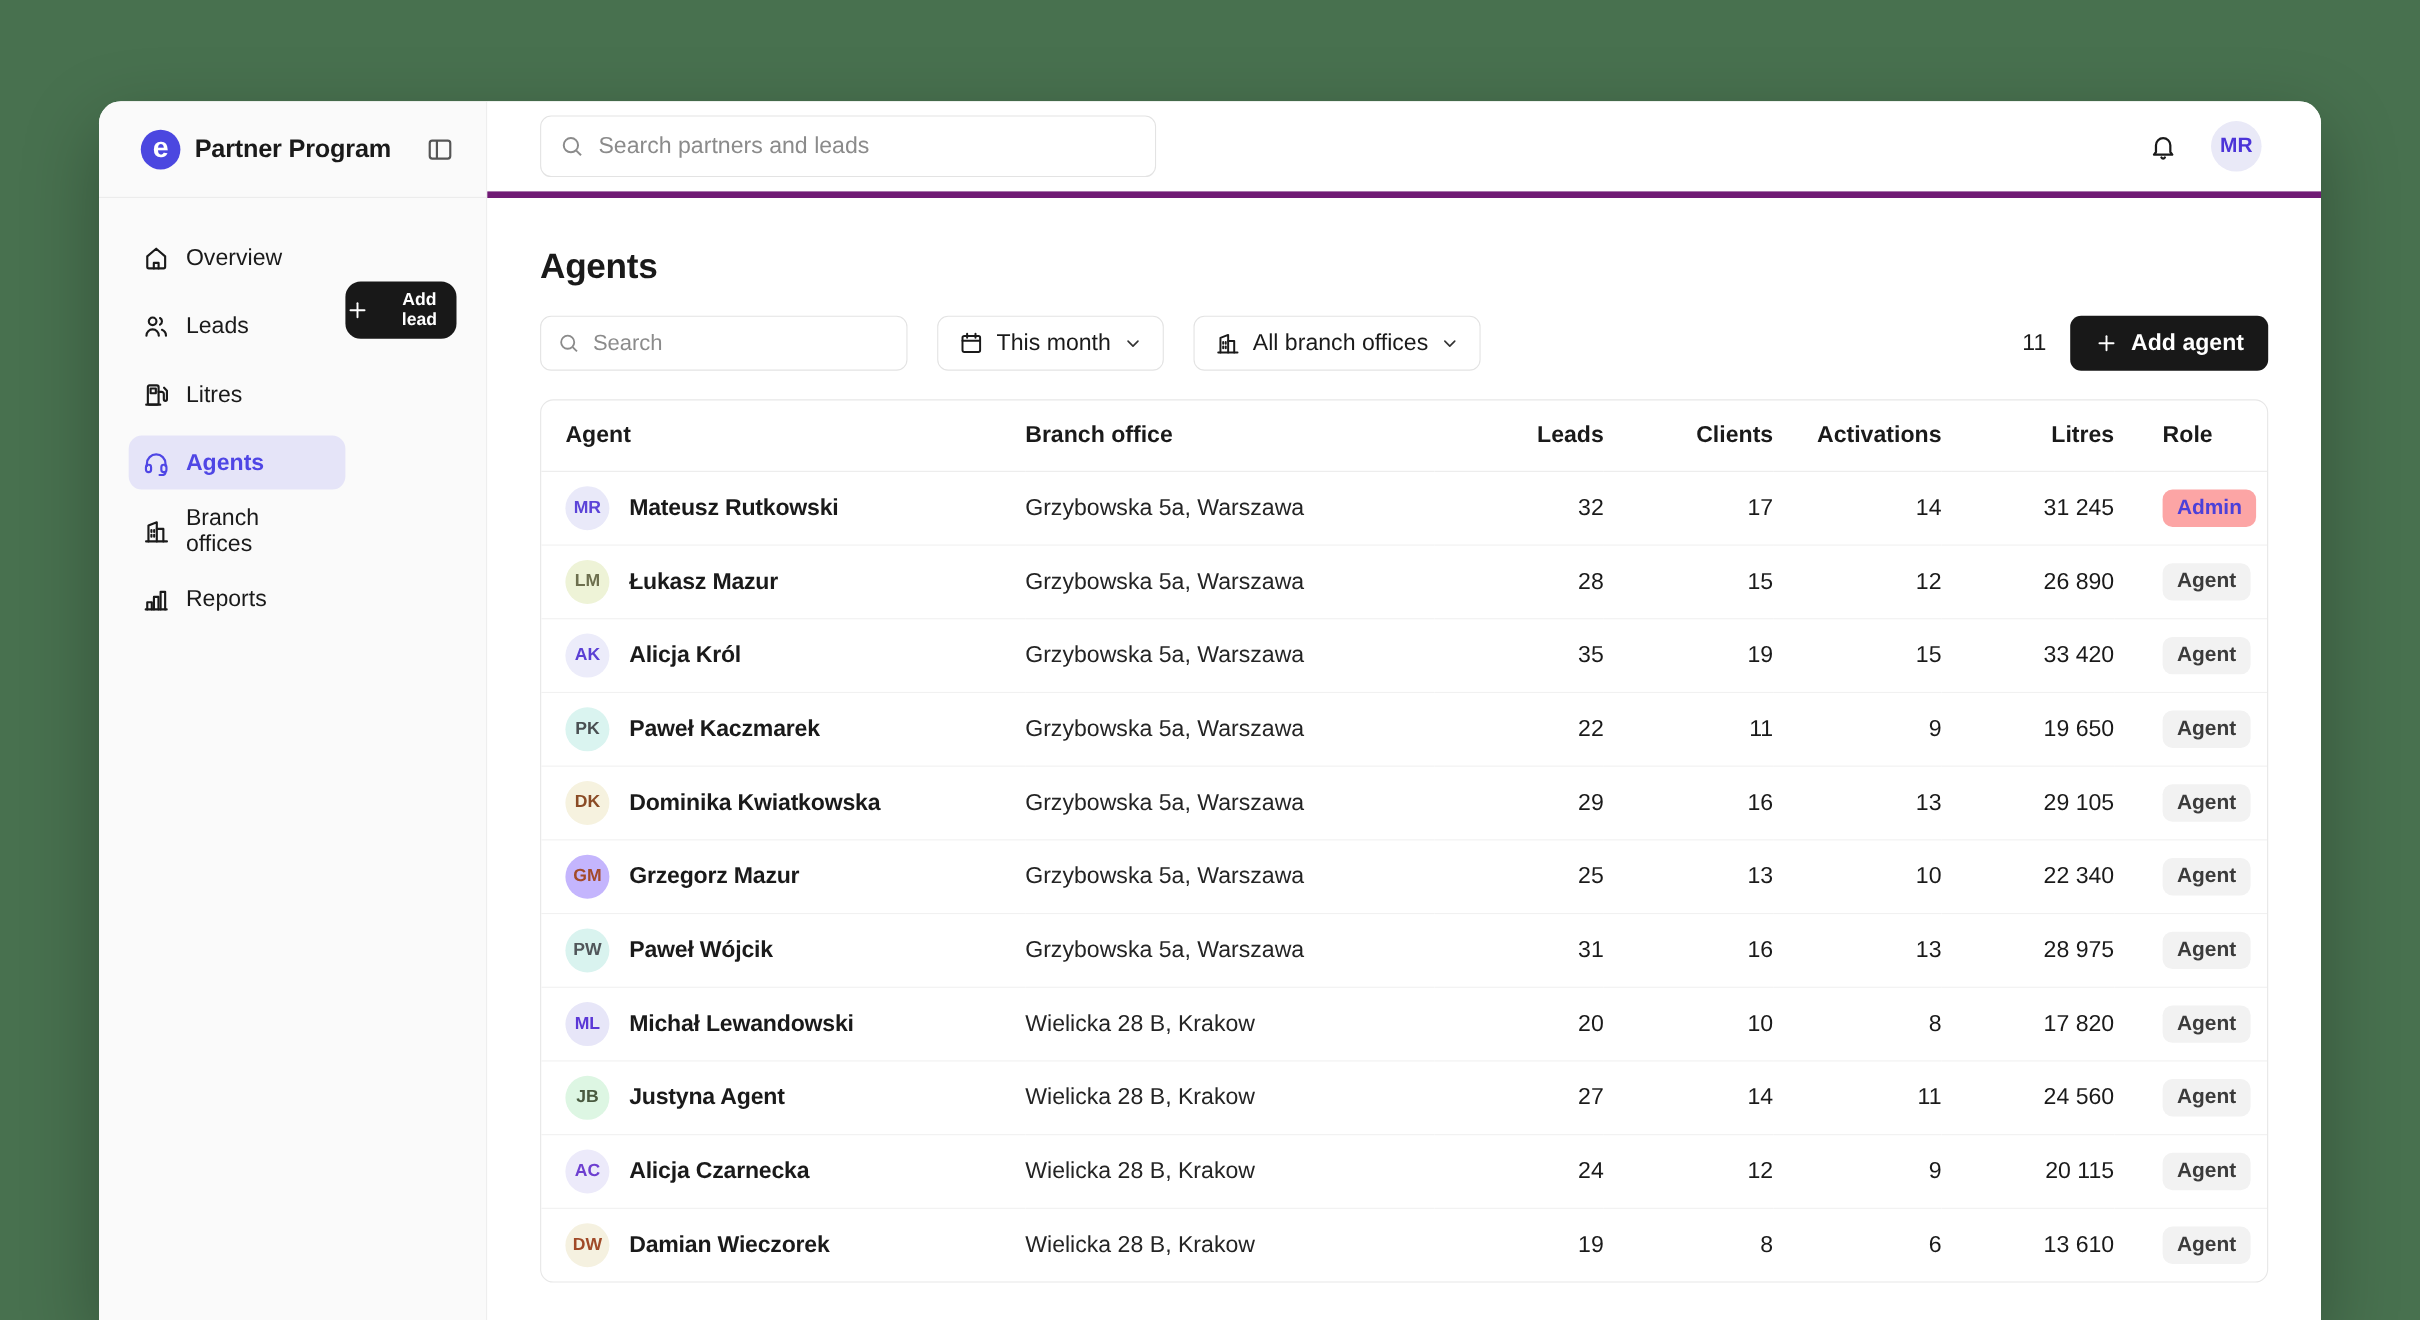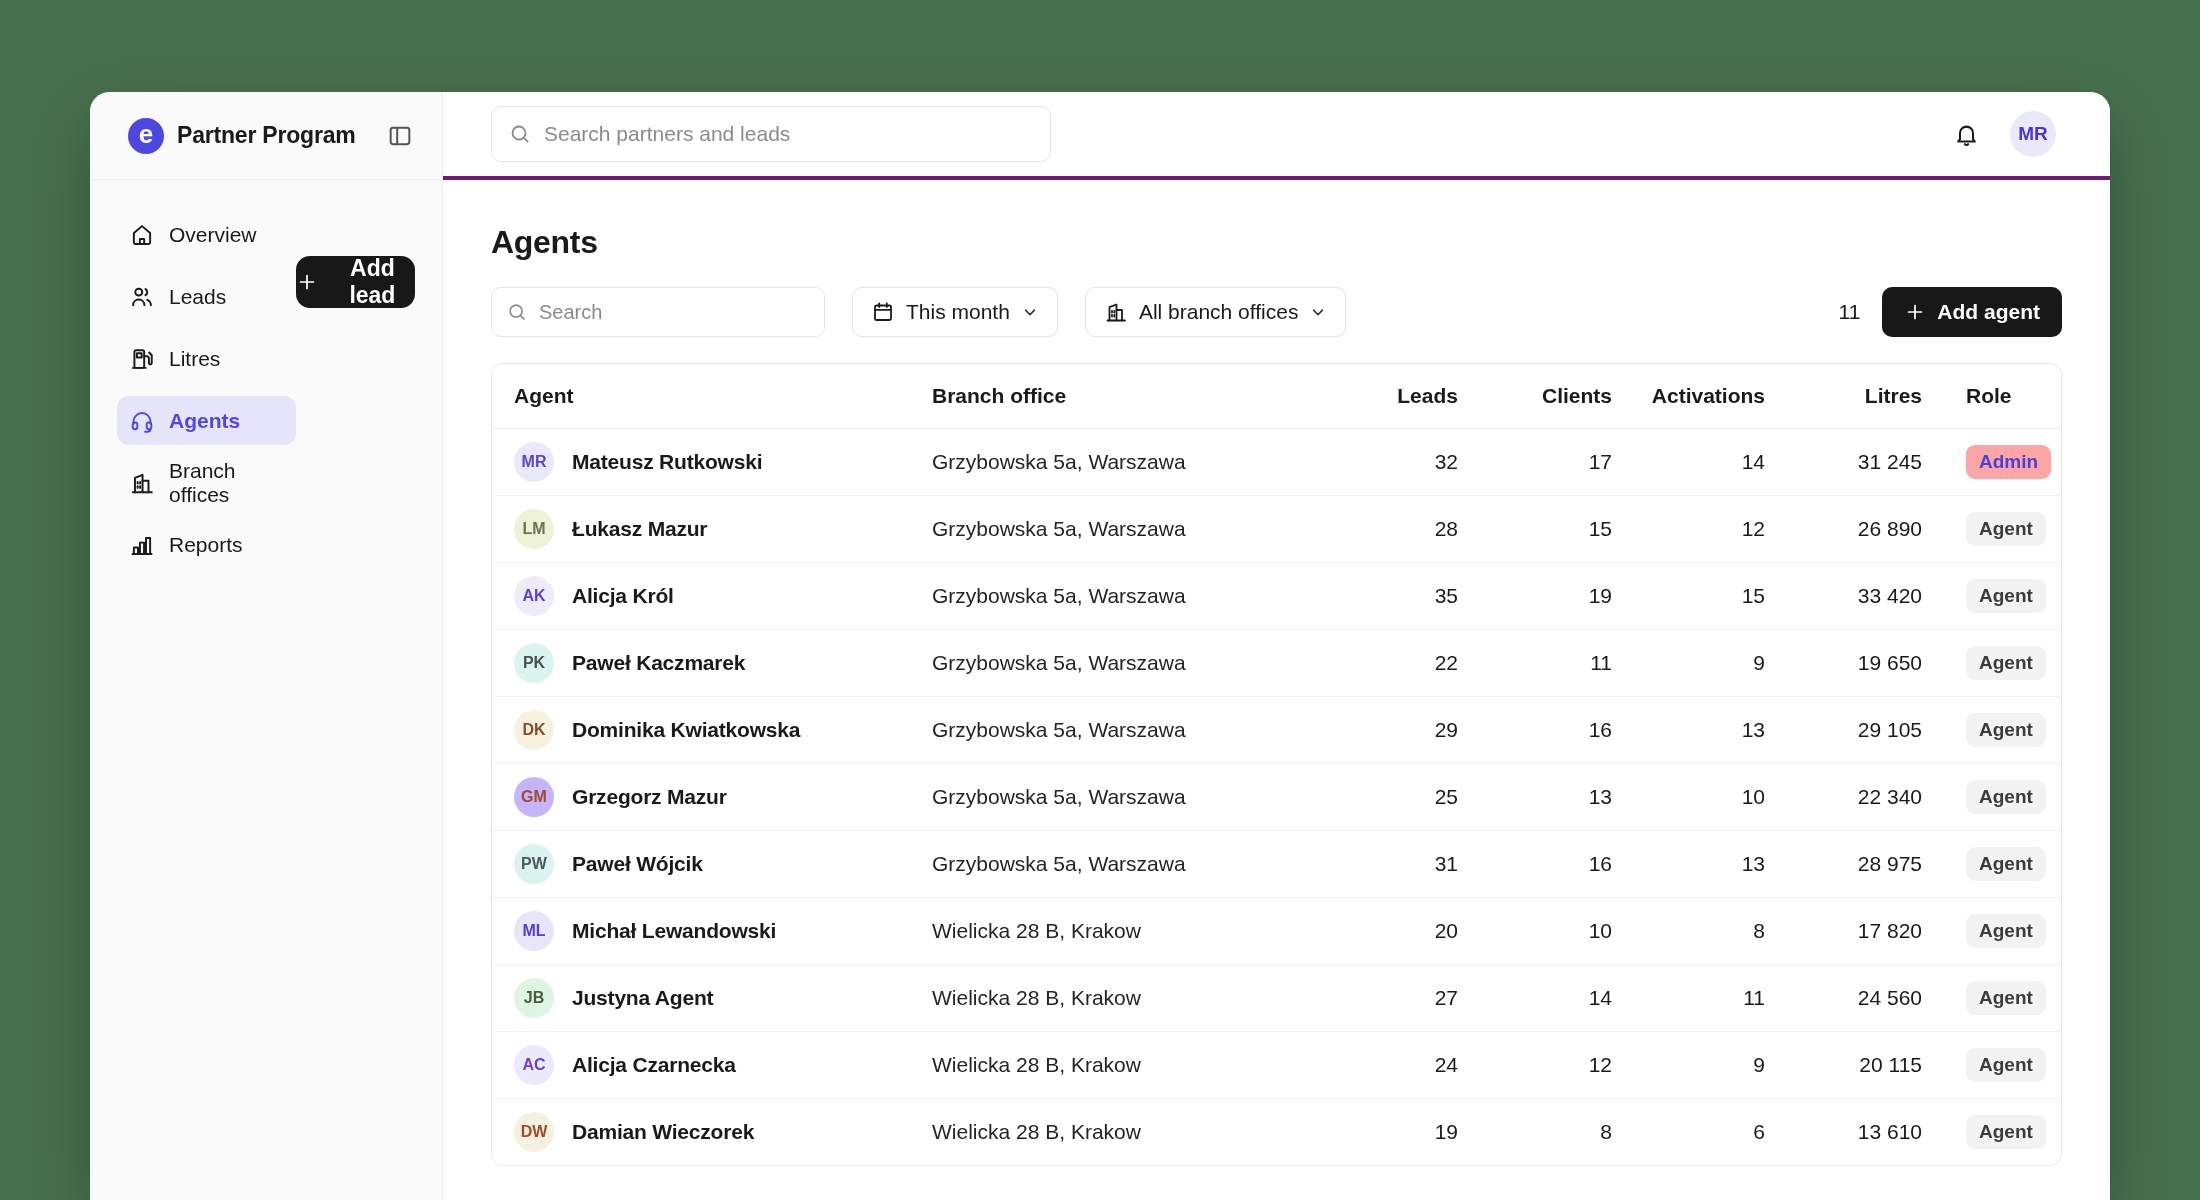--- a/index.html
+++ b/index.html
@@ -22,21 +22,21 @@
   }
   .logo-badge {
     width:36px; height:36px; border-radius:50%; background:#4b47e0;
     color:#fff; display:flex; align-items:center; justify-content:center;
     font-size:26px; font-weight:700; line-height:1; padding-bottom:3px;
   }
   .app-title { font-size:23px; font-weight:700; margin-left:13px; letter-spacing:-0.2px; }
   .collapse-btn { margin-left:auto; color:#555; display:flex; cursor:pointer; }
 
   .main-header {
-    grid-column:2; grid-row:1; background:#fff; border-bottom:4px solid #701a75;
+    grid-column:2; grid-row:1; background:#fff; border-bottom:6px solid #701a75;
     display:flex; align-items:center; padding:0 54px 0 48px;
   }
   .global-search {
     width:560px; height:56px; border:1px solid #e3e3e3; border-radius:10px;
     display:flex; align-items:center; padding:0 16px; background:#fff; color:#8b8b8b;
   }
   .global-search input {
     border:none; outline:none; flex:1; font-size:21px; margin-left:12px;
     font-family:"Liberation Sans", sans-serif; color:#1a1a1a;
   }
@@ -56,21 +56,21 @@
   }
   .nav-item {
     height:49px; margin-bottom:13px; border-radius:12px;
     display:flex; align-items:center; padding:0 12px; gap:14px;
     font-size:21px; font-weight:500; color:#1a1a1a; cursor:pointer;
   }
   .nav-item svg { flex:0 0 auto; }
   .nav-item.active { background:#e5e4f8; color:#4f46e5; font-weight:600; }
   .add-lead-btn {
     margin-top:46px; height:52px; border-radius:14px; background:#181818; color:#fff;
-    border:none; font-size:23px; font-weight:600; font-family:"Liberation Sans", sans-serif;
+    border:none; font-size:16px; font-weight:600; font-family:"Liberation Sans", sans-serif;
     display:flex; align-items:center; justify-content:center; gap:12px; cursor:pointer;
   }
 
   
   .main { grid-column:2; grid-row:2; background:#fff; padding:44px 48px 0 48px; overflow:hidden; }
   .page-title { font-size:32px; font-weight:700; letter-spacing:-0.3px; }
 
   .filter-row { margin-top:26px; display:flex; align-items:center; }
   .table-search {
     width:334px; height:50px; border:1px solid #e3e3e3; border-radius:10px;

